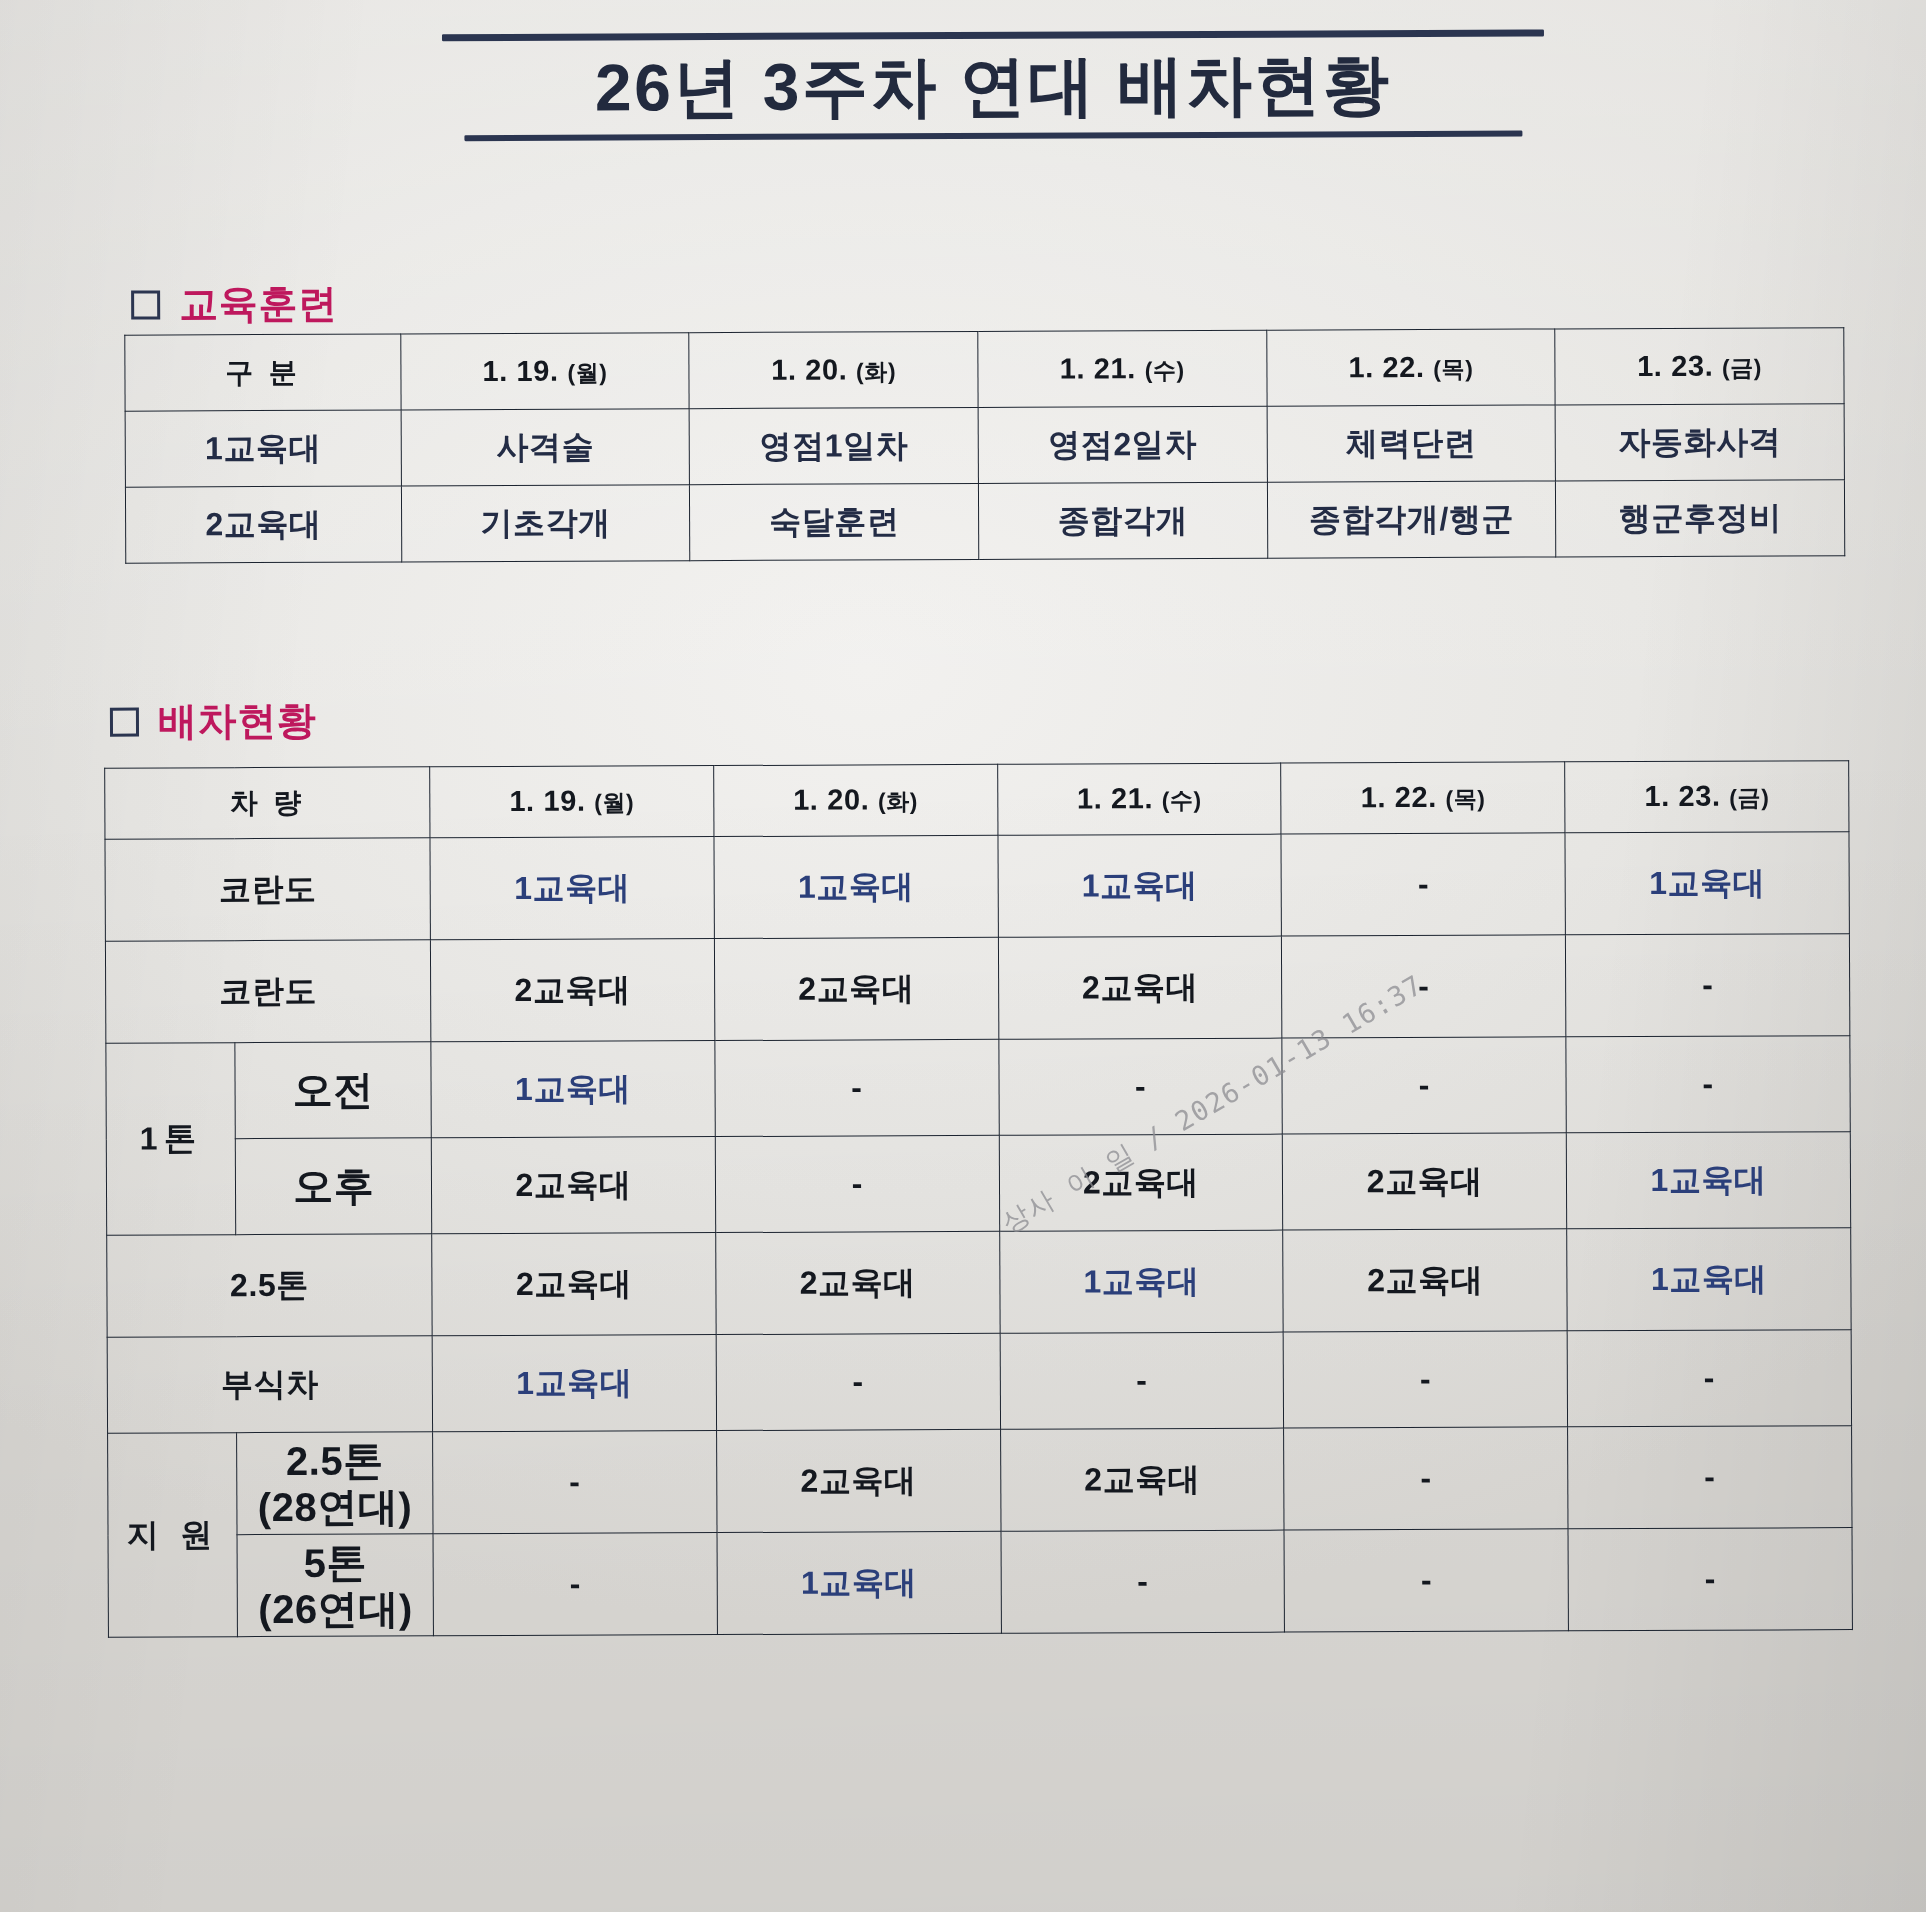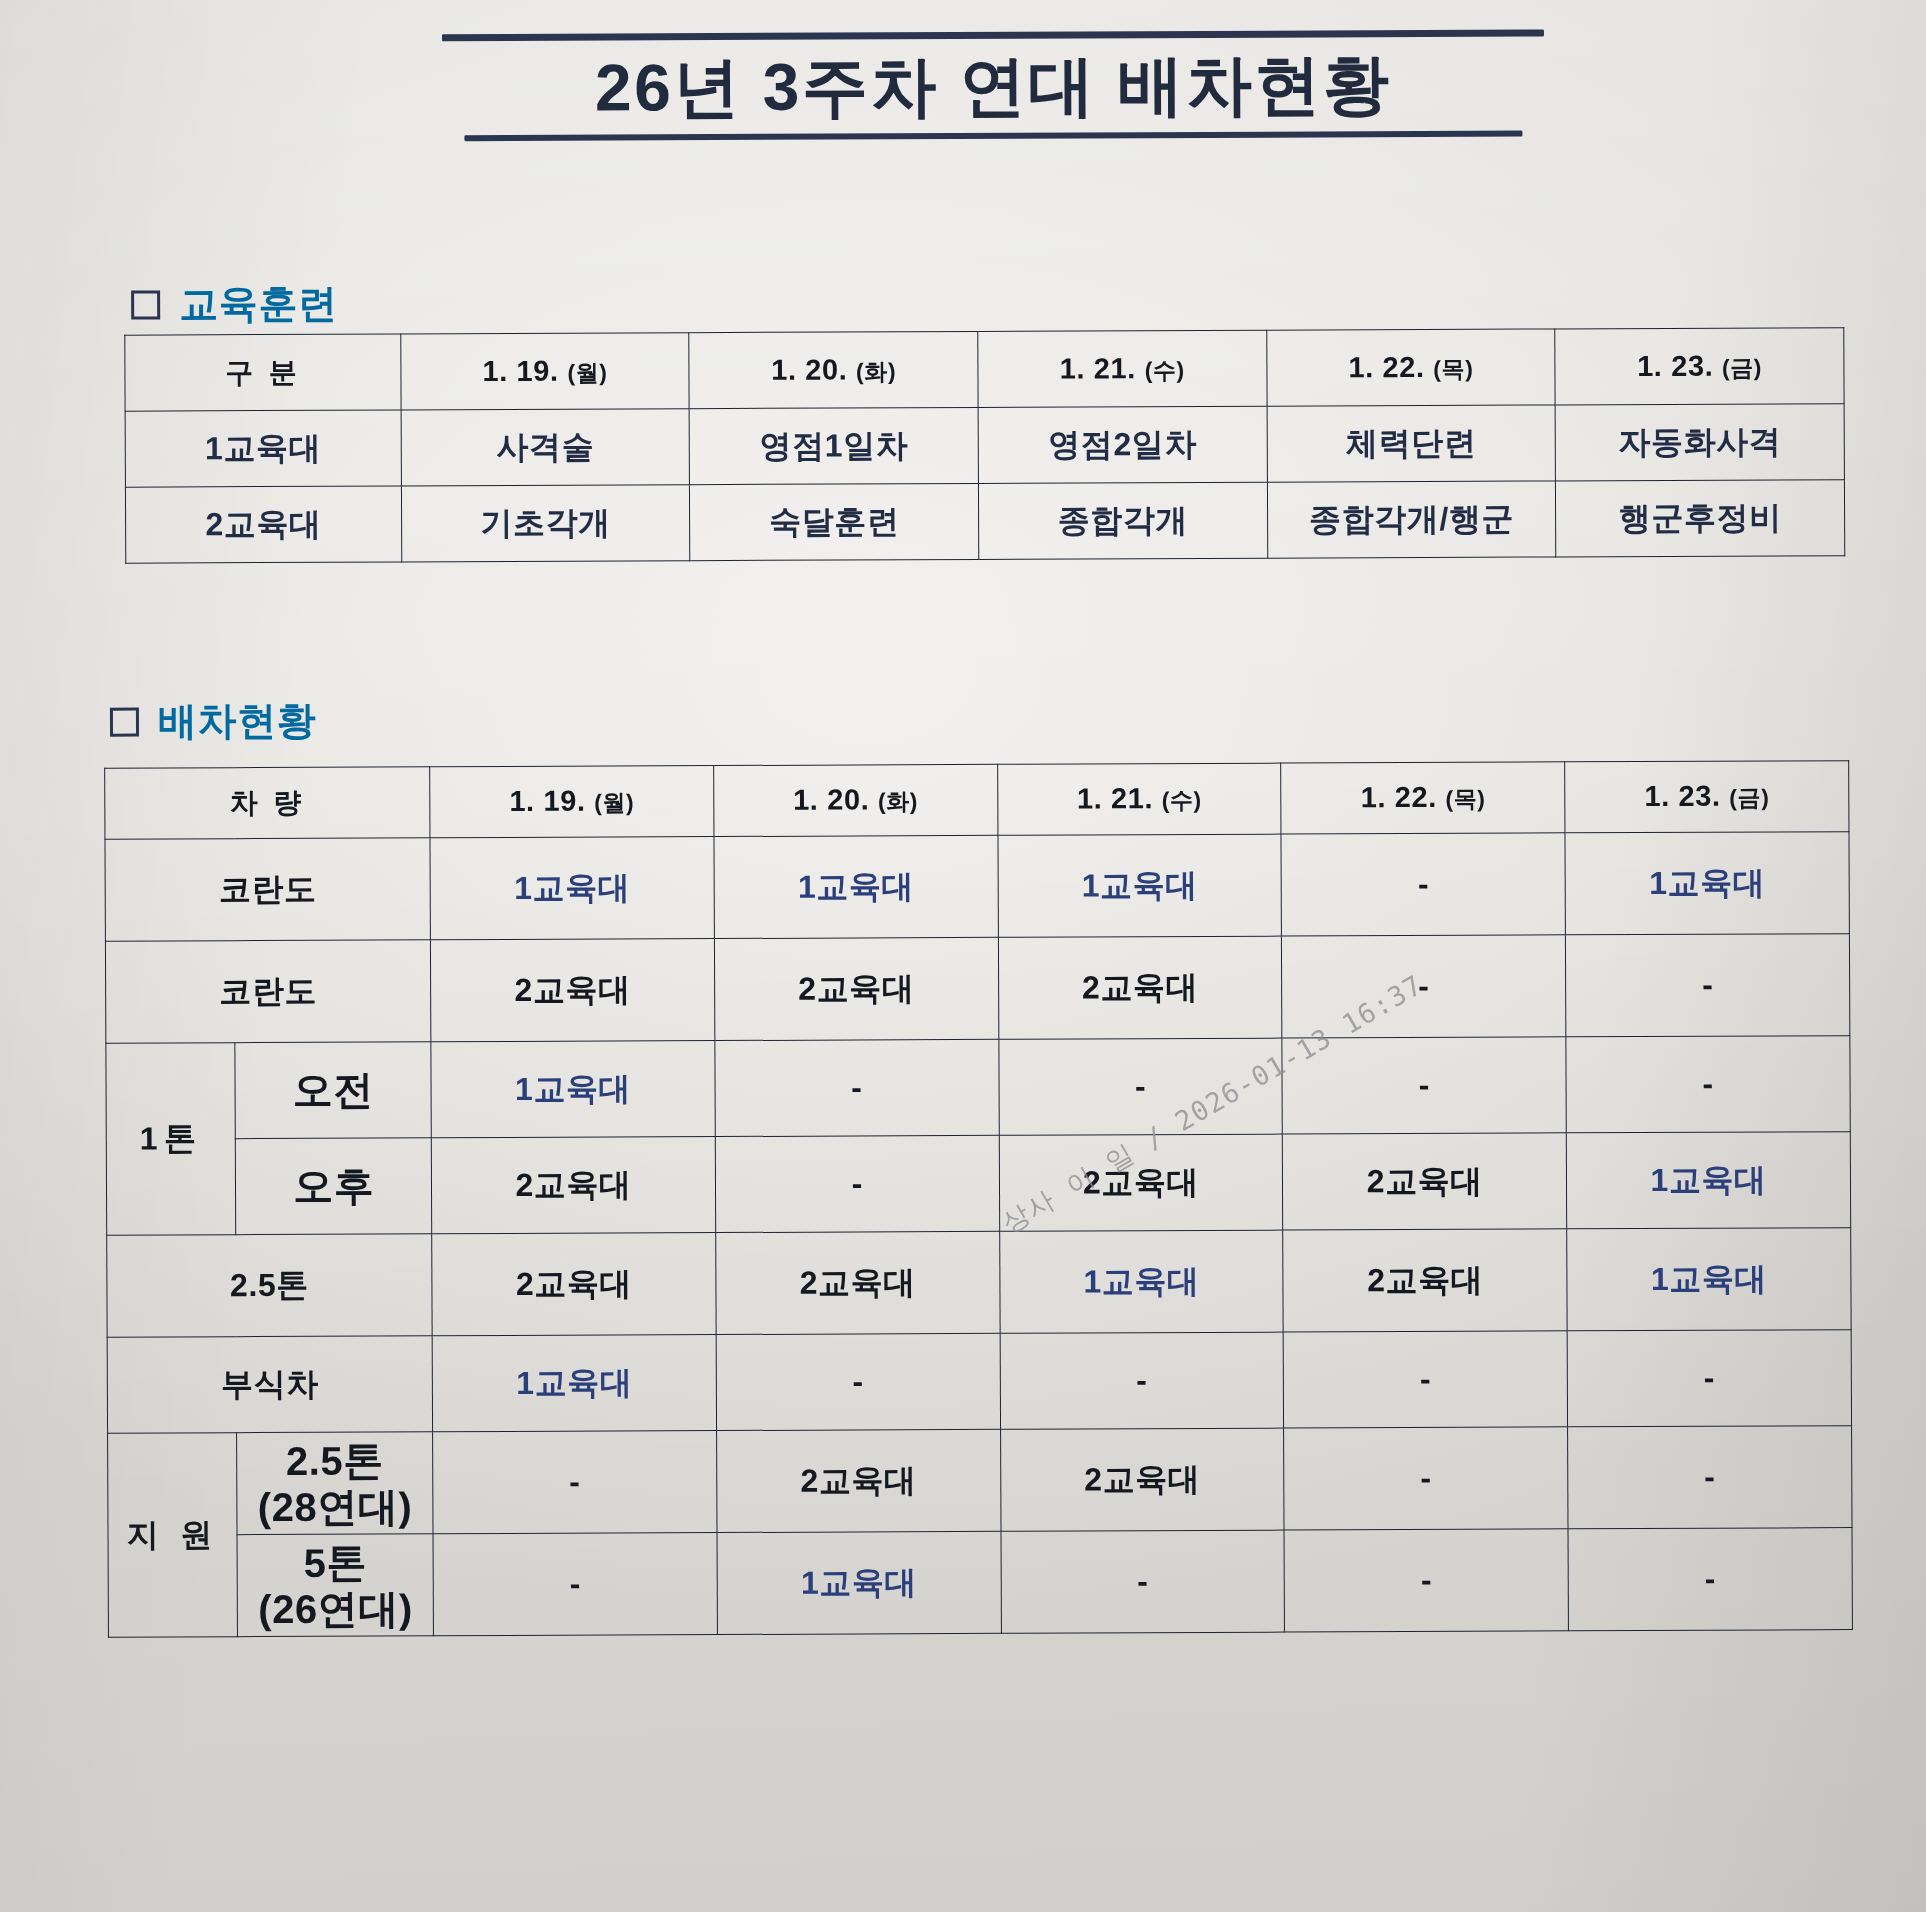--- a/index.html
+++ b/index.html
@@ -79,21 +79,21 @@
   }
   .checkbox {
     width: 29px;
     height: 29px;
     border: 3.2px solid #2b3550;
     box-sizing: border-box;
   }
   .section-title {
     font-size: 39px;
     font-weight: 700;
-    color: #0369a1;
+    color: #be185d;
     letter-spacing: 0.6px;
   }
 
   
   table {
     position: absolute;
     border-collapse: collapse;
     background: transparent;
   }
   table td {

